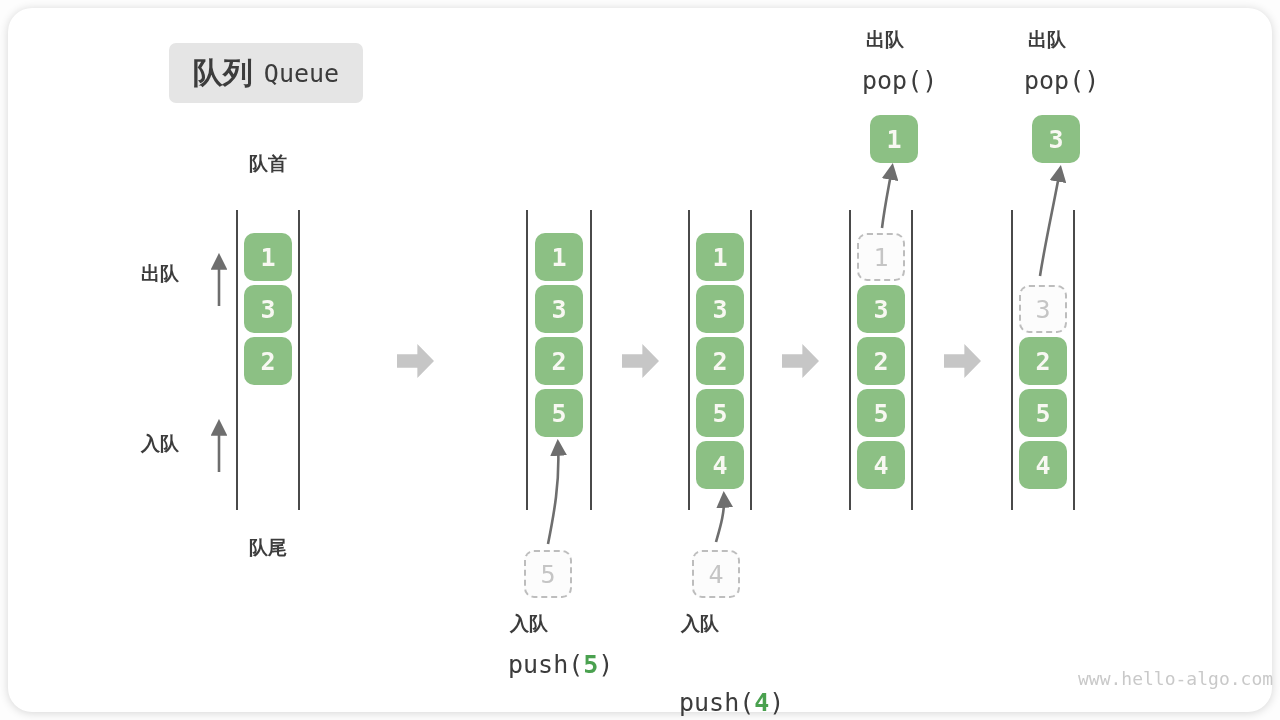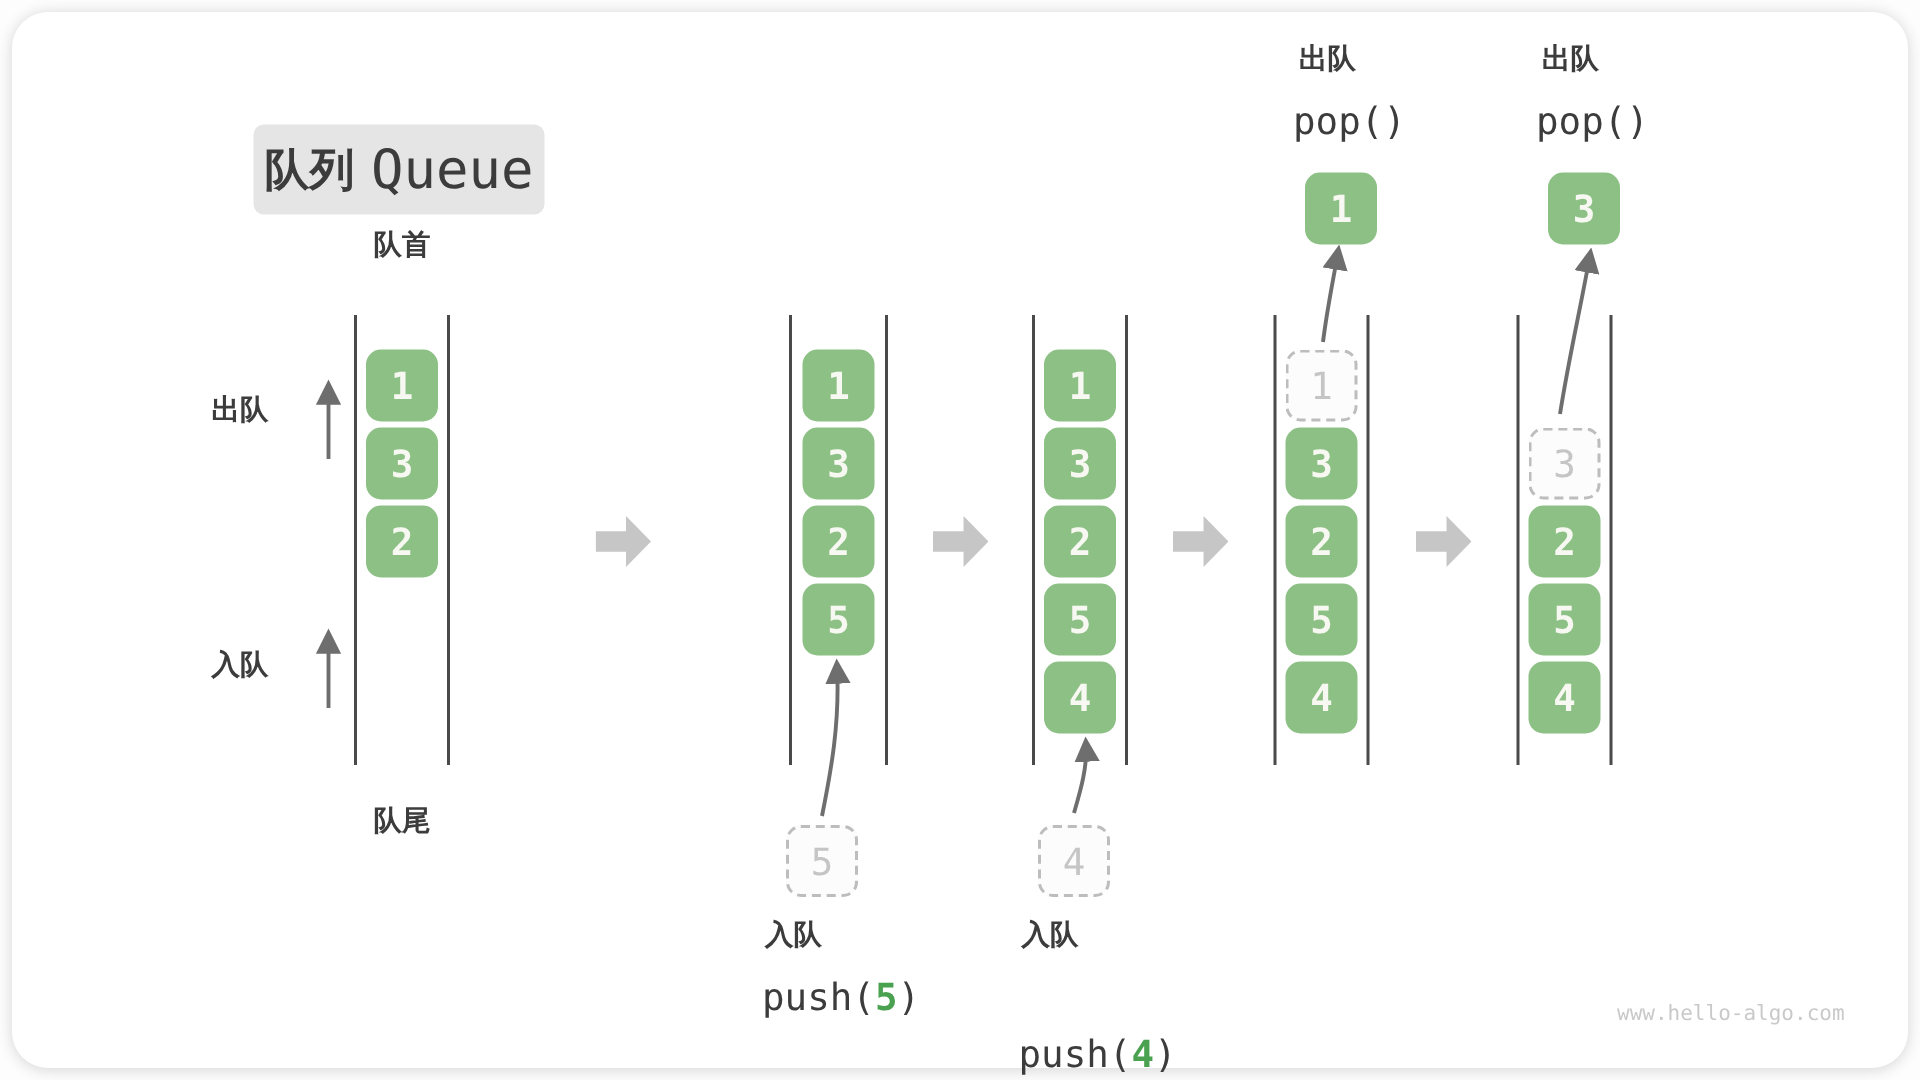--- a/index.html
+++ b/index.html
@@ -11,24 +11,24 @@
   .card{
     position:absolute;left:8px;top:8px;right:8px;bottom:8px;
     background:#ffffff;border-radius:24px;
     box-shadow:0 1px 10px rgba(0,0,0,.16);
   }
   .stage{position:absolute;left:0;top:0;width:1280px;height:720px;}
 
   .title-badge{
     position:absolute;left:169px;top:43px;width:194px;height:60px;
     background:var(--title_bg,#e5e5e5);border-radius:7px;
-    display:flex;align-items:center;justify-content:center;gap:11px;margin-top:40px;
+    display:flex;align-items:center;justify-content:center;gap:11px;
   }
   .title-zh{font-weight:bold;font-size:30px;color:var(--text_dark,#3c3c3c);}
-  .title-en{font-family:"DejaVu Sans Mono",monospace;font-size:36px;color:var(--text_dark,#3c3c3c);}
+  .title-en{font-family:"DejaVu Sans Mono",monospace;font-size:25px;color:var(--text_dark,#3c3c3c);}
 
   .cjk-label{
     position:absolute;font-weight:bold;font-size:19px;line-height:1.1;
     color:var(--text_dark,#3c3c3c);white-space:nowrap;
   }
   .code{
     position:absolute;font-family:"DejaVu Sans Mono",monospace;
     font-size:25px;color:var(--text_dark,#3c3c3c);white-space:nowrap;
   }
   .code .arg{color:var(--code_green,#4aa14f);font-weight:bold;}
@@ -50,21 +50,21 @@
   }
   .blockarrow{
     position:absolute;top:344px;width:37px;height:34px;
     background:var(--block_arrow_gray,#c6c6c6);
     clip-path:polygon(0 30%,55% 30%,55% 0,100% 50%,55% 100%,55% 70%,0 70%);
   }
   svg.curve{position:absolute;overflow:visible;}
   svg.curve path.line{fill:none;stroke:var(--arrow_gray,#6e6e6e);stroke-width:2.6;}
   .watermark{
     position:absolute;left:1078px;top:668px;
-    font-family:"DejaVu Sans Mono",monospace;font-size:14px;
+    font-family:"DejaVu Sans Mono",monospace;font-size:18px;
     color:var(--watermark_gray,#c9c9c9);
   }
 </style>
 </head>
 <body>
 
 <div class="card"></div>
 <div class="stage">
 
   <div class="title-badge">

